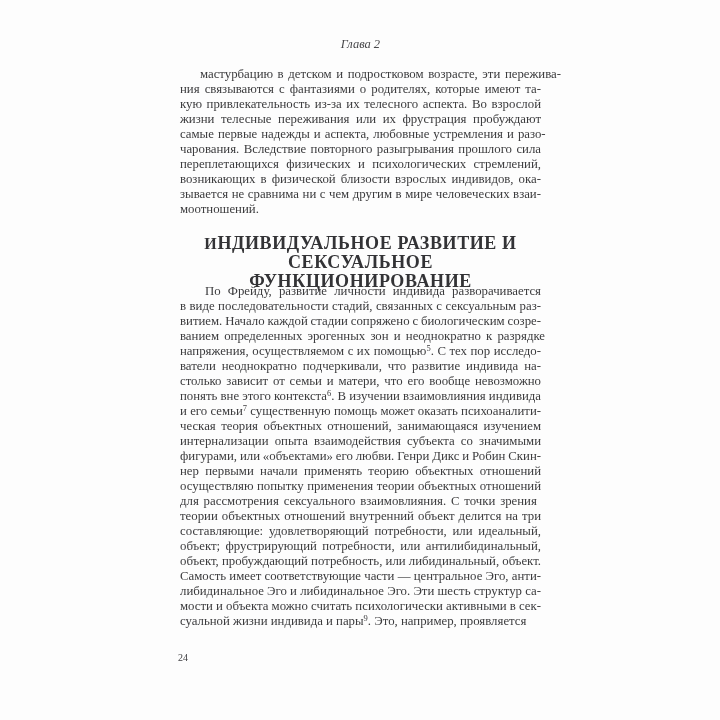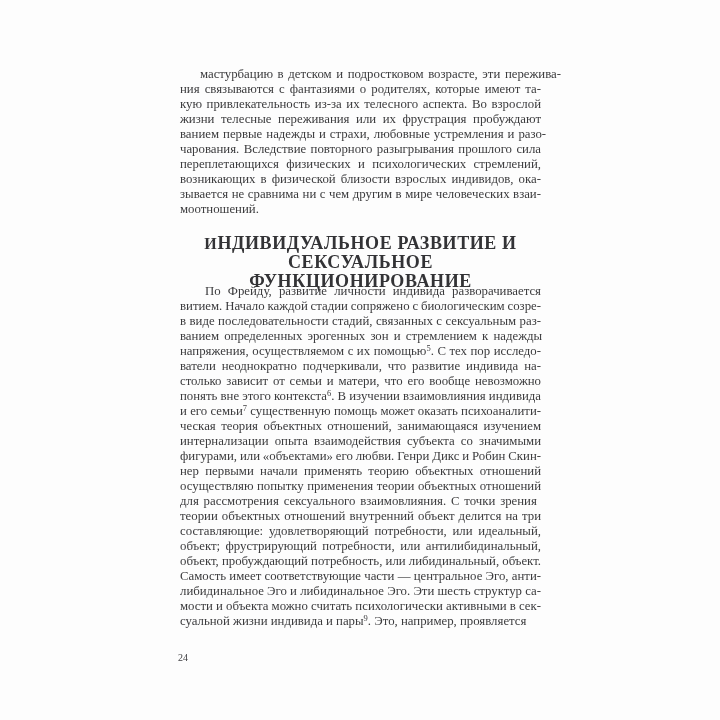--- a/index.html
+++ b/index.html
@@ -68,44 +68,45 @@
     left: 178px;
     font-size: 10px;
     color: #404043;
   }
 </style>
 </head>
 <body>
 
 <div class="page">
 
+  <div class="running-head">Глава 2</div>
 
   <div class="para para1">
       <div class="line" style="word-spacing: 1.37054px; margin-left: 20px;">мастурбацию в детском и подростковом возрасте, эти пережива-</div>
       <div class="line" style="word-spacing: 1.85938px;">ния связываются с фантазиями о родителях, которые имеют та-</div>
       <div class="line" style="word-spacing: 1.42188px;">кую привлекательность из-за их телесного аспекта. Во взрослой</div>
       <div class="line" style="word-spacing: 3.36719px;">жизни телесные переживания или их фрустрация пробуждают</div>
-      <div class="line" style="word-spacing: 0.818359px;">ванием первые надежды и страхи, любовные устремления и разо-</div>
+      <div class="line" style="word-spacing: 0.818359px;">самые первые надежды и аспекта, любовные устремления и разо-</div>
       <div class="line" style="word-spacing: 1.24063px;">чарования. Вследствие повторного разыгрывания прошлого сила</div>
       <div class="line" style="word-spacing: 4.13281px;">переплетающихся физических и психологических стремлений,</div>
       <div class="line" style="word-spacing: 1.88802px;">возникающих в физической близости взрослых индивидов, ока-</div>
       <div class="line" style="word-spacing: 0.339062px;">зывается не сравнима ни с чем другим в мире человеческих взаи-</div>
       <div class="line last">моотношений.</div>
     </div>
 
   <h2 class="section-heading">
     <div class="heading-line1">ИНДИВИДУАЛЬНОЕ РАЗВИТИЕ И СЕКСУАЛЬНОЕ</div>
     <div class="heading-line2">ФУНКЦИОНИРОВАНИЕ</div>
   </h2>
 
   <div class="para para2 indent-first">
       <div class="line first-indent" style="word-spacing: 3.99375px;">По Фрейду, развитие личности индивида разворачивается</div>
+      <div class="line" style="word-spacing: 0.263393px;">в виде последовательности стадий, связанных с сексуальным раз-</div>
       <div class="line" style="word-spacing: -0.352679px;">витием. Начало каждой стадии сопряжено с биологическим созре-</div>
-      <div class="line" style="word-spacing: 0.263393px;">в виде последовательности стадий, связанных с сексуальным раз-</div>
-      <div class="line" style="word-spacing: 1.96875px;">ванием определенных эрогенных зон и стремлением к надежды</div>
+      <div class="line" style="word-spacing: 1.96875px;">ванием определенных эрогенных зон и неоднократно к разрядке</div>
       <div class="line" style="word-spacing: 0.34375px;">напряжения, осуществляемом с их помощью<sup>5</sup>. С тех пор исследо-</div>
       <div class="line" style="word-spacing: 2.75781px;">ватели неоднократно подчеркивали, что развитие индивида на-</div>
       <div class="line" style="word-spacing: 1.6441px;">столько зависит от семьи и матери, что его вообще невозможно</div>
       <div class="line" style="word-spacing: -0.0915179px;">понять вне этого контекста<sup>6</sup>. В изучении взаимовлияния индивида</div>
       <div class="line" style="word-spacing: 0.09375px;">и его семьи<sup>7</sup> существенную помощь может оказать психоаналити-</div>
       <div class="line" style="word-spacing: 2.29688px;">ческая теория объектных отношений, занимающаяся изучением</div>
       <div class="line" style="word-spacing: 2.91562px;">интернализации опыта взаимодействия субъекта со значимыми</div>
       <div class="line" style="word-spacing: -0.319444px;">фигурами, или «объектами» его любви. Генри Дикс и Робин Скин-</div>
       <div class="line" style="word-spacing: 3.14062px;">нер первыми начали применять теорию объектных отношений</div>
       <div class="line" style="word-spacing: 0.309375px;">осуществляю попытку применения теории объектных отношений</div>

